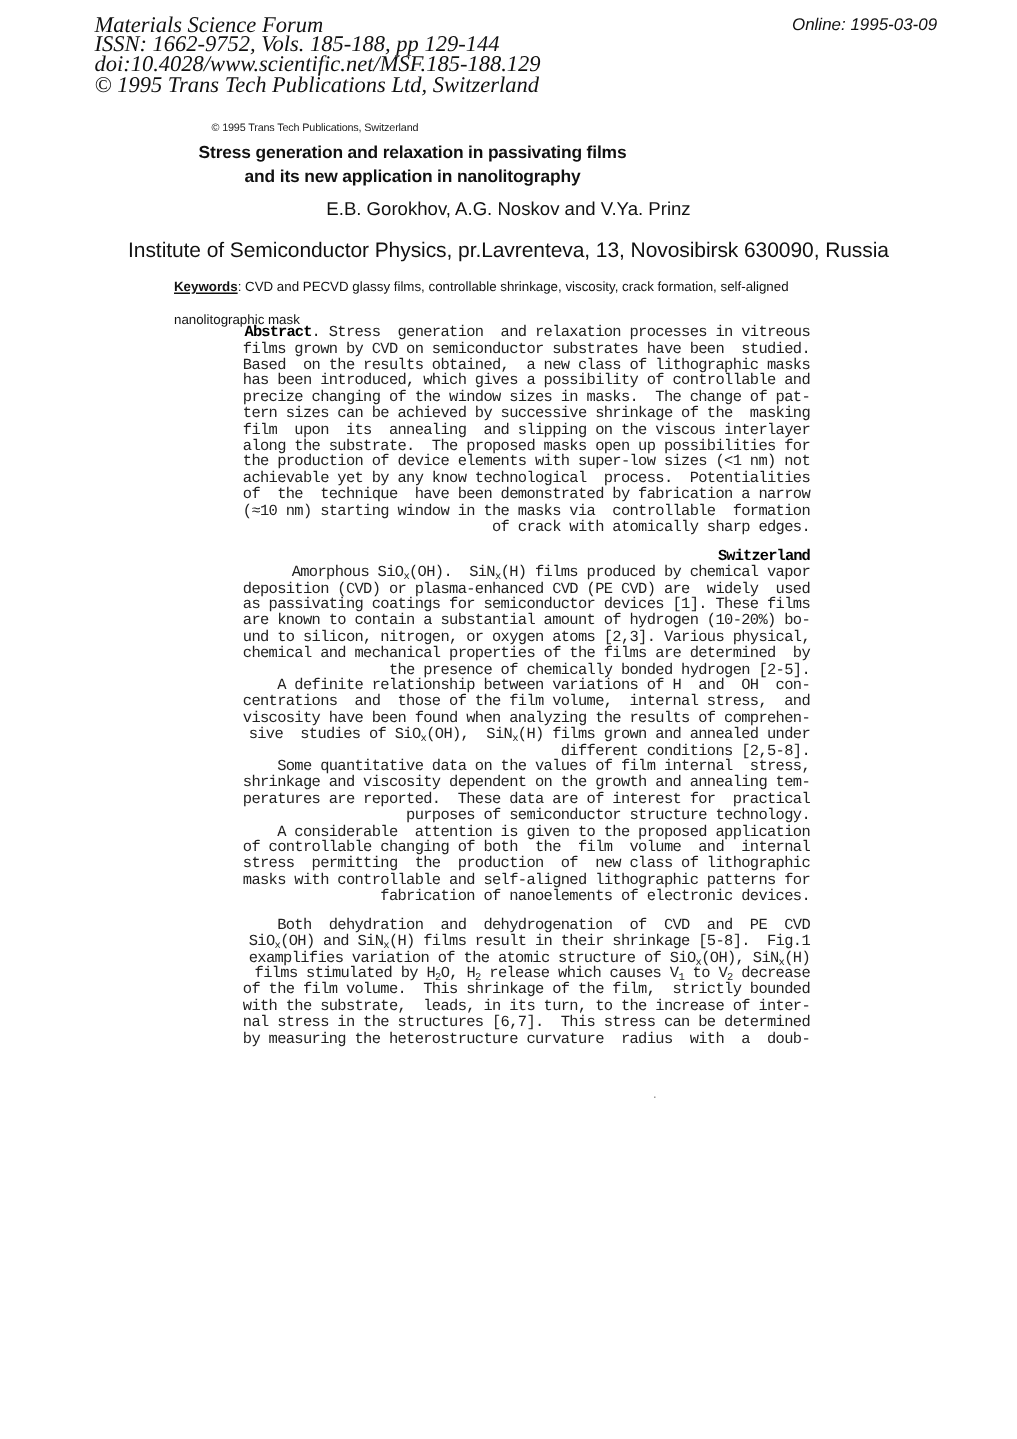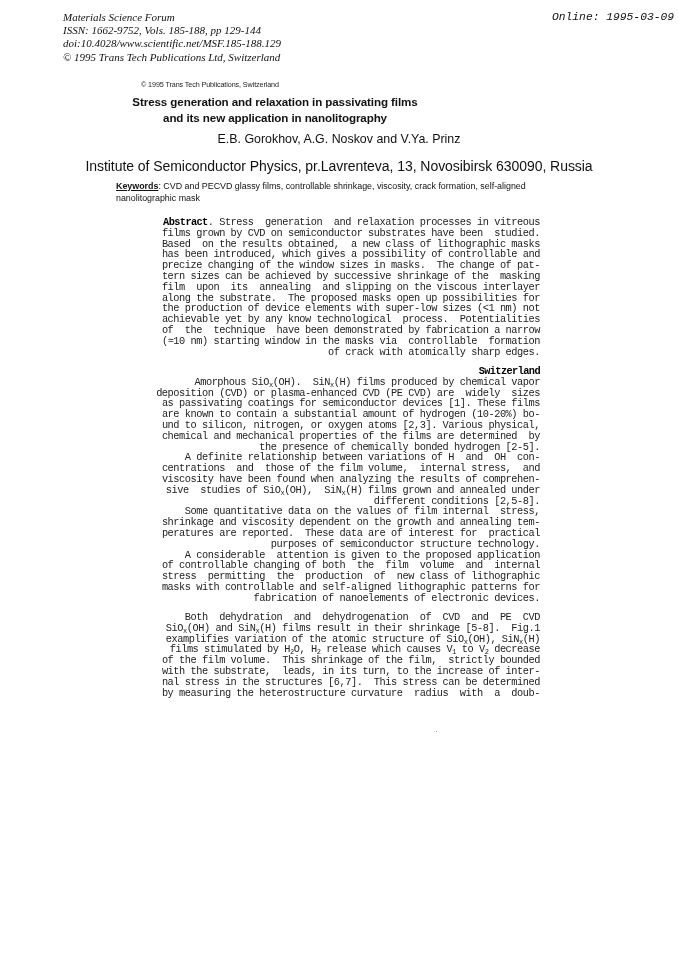--- a/index.html
+++ b/index.html
@@ -1,24 +1,24 @@
 <!DOCTYPE html>
 <html><head>
 <meta charset="utf-8">
 <style>
   html, body { margin:0; padding:0; background:#ffffff; }
   body { width:678px; height:959px; position:relative; overflow:hidden; color:#111; }
-  .hdr { position:absolute; left:63px; top:11px; font-family:"Liberation Serif", serif; font-style:italic; font-size:11px; line-height:13.2px; color:#111; }
+  .hdr { position:absolute; left:63px; top:11px; font-family:"Liberation Serif", serif; font-style:italic; font-size:15px; line-height:13.2px; color:#111; }
   .hdr div { white-space:nowrap; }
-  .online { position:absolute; left:552px; top:11px; font-family:Liberation Mono, monospace; font-style:italic; font-size:11.3px; line-height:13.2px; white-space:nowrap; }
+  .online { position:absolute; left:528px; top:11px; font-family:Liberation Sans, sans-serif; font-style:italic; font-size:11.3px; line-height:13.2px; white-space:nowrap; }
   .small-copy { position:absolute; left:118px; top:80px; font-family:"Liberation Sans", sans-serif; font-size:7.2px; letter-spacing:-0.1px; white-space:nowrap; color:#222;margin-left:23px; }
   .title { position:absolute; left:0; width:550px; top:94px; text-align:center; font-family:"Liberation Sans", sans-serif; font-weight:bold; font-size:11.6px; line-height:15.5px; letter-spacing:-0.1px; }
   .authors { position:absolute; left:0; width:678px; top:132px; text-align:center; font-family:"Liberation Sans", sans-serif; font-size:12.4px; letter-spacing:0px; }
   .affil { position:absolute; left:0; width:678px; top:158px; text-align:center; font-family:"Liberation Sans", sans-serif; font-size:14px; letter-spacing:-0.05px; }
-  .keywords { position:absolute; left:116px; width:440px; top:180px; font-family:"Liberation Sans", sans-serif; font-size:8.9px; line-height:12px; }
+  .keywords { position:absolute; left:116px; width:440px; top:180px; font-family:"Liberation Sans", sans-serif; font-size:8.9px; line-height:22px; }
   .kw-label { font-weight:bold; text-decoration:underline; }
   .body { position:absolute; left:118px; width:422px; font-family:"Liberation Mono", monospace; font-size:10.3px; line-height:10.8px; letter-spacing:-0.45px; color:#222;text-align:right; }
   .body .ln { white-space:pre; display:block; }
   .abstract { top:217px; }
   .intro { top:366px; }
   .ctrl { top:612px; }
   .bold { font-weight:bold; color:#000; letter-spacing:-0.6px; }
   sub { font-size:7px; line-height:0; vertical-align:-2px; }
   .dot { position:absolute; left:436px; top:731px; width:1px; height:1px; background:#999; }
 </style>
@@ -55,21 +55,21 @@
   <span class="ln">the production of device elements with super-low sizes (&lt;1 nm) not</span>
   <span class="ln">achievable yet by any know technological  process.  Potentialities</span>
   <span class="ln">of  the  technique  have been demonstrated by fabrication a narrow</span>
   <span class="ln">(≈10 nm) starting window in the masks via  controllable  formation</span>
   <span class="ln">of crack with atomically sharp edges.</span>
 </div>
 
 <div class="body intro">
   <span class="ln bold">Switzerland</span>
   <span class="ln"><span>     Amorphous SiO</span><sub>x</sub><span>(OH).  SiN</span><sub>x</sub><span>(H) films produced by chemical vapor</span></span>
-  <span class="ln">deposition (CVD) or plasma-enhanced CVD (PE CVD) are  widely  sizes</span>
+  <span class="ln">deposition (CVD) or plasma-enhanced CVD (PE CVD) are  widely  used</span>
   <span class="ln">as passivating coatings for semiconductor devices [1]. These films</span>
   <span class="ln">are known to contain a substantial amount of hydrogen (10-20%) bo-</span>
   <span class="ln">und to silicon, nitrogen, or oxygen atoms [2,3]. Various physical,</span>
   <span class="ln">chemical and mechanical properties of the films are determined  by</span>
   <span class="ln">the presence of chemically bonded hydrogen [2-5].</span>
   <span class="ln">     A definite relationship between variations of H  and  OH  con-</span>
   <span class="ln">centrations  and  those of the film volume,  internal stress,  and</span>
   <span class="ln">viscosity have been found when analyzing the results of comprehen-</span>
   <span class="ln"><span>sive  studies of SiO</span><sub>x</sub><span>(OH),  SiN</span><sub>x</sub><span>(H) films grown and annealed under</span></span>
   <span class="ln">different conditions [2,5-8].</span>

